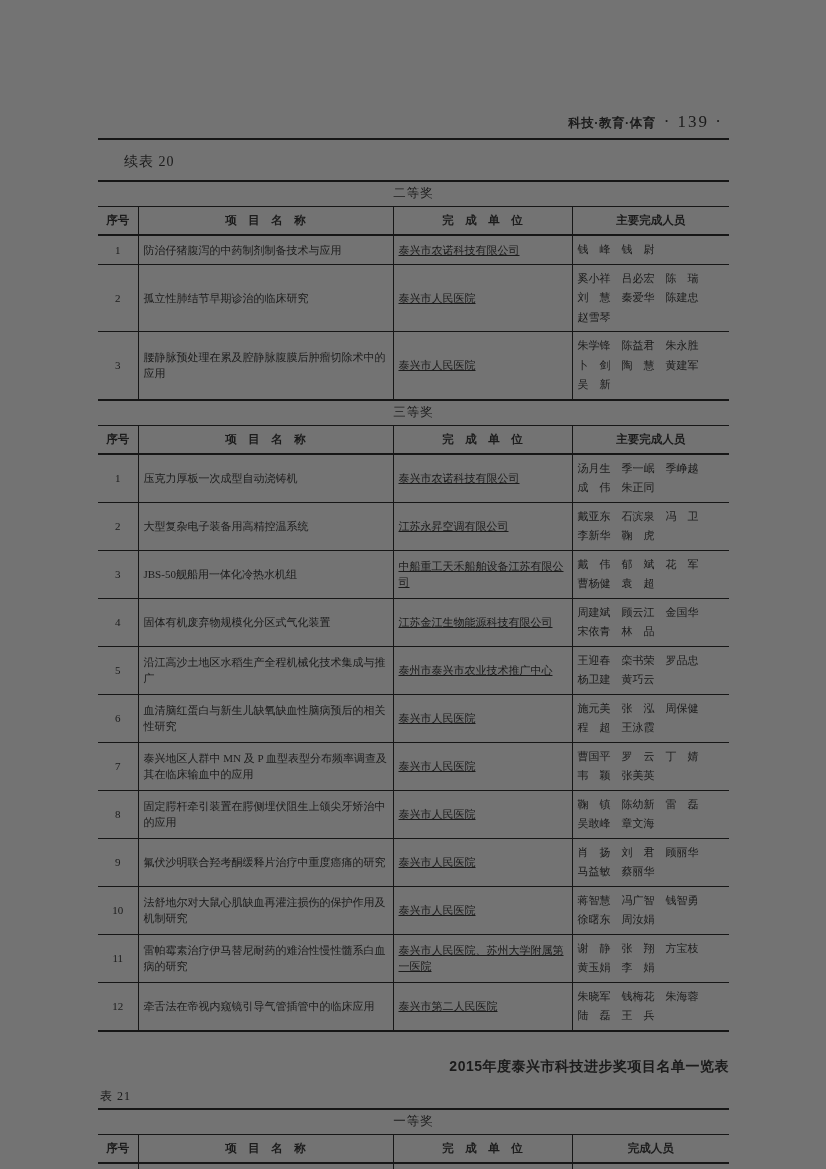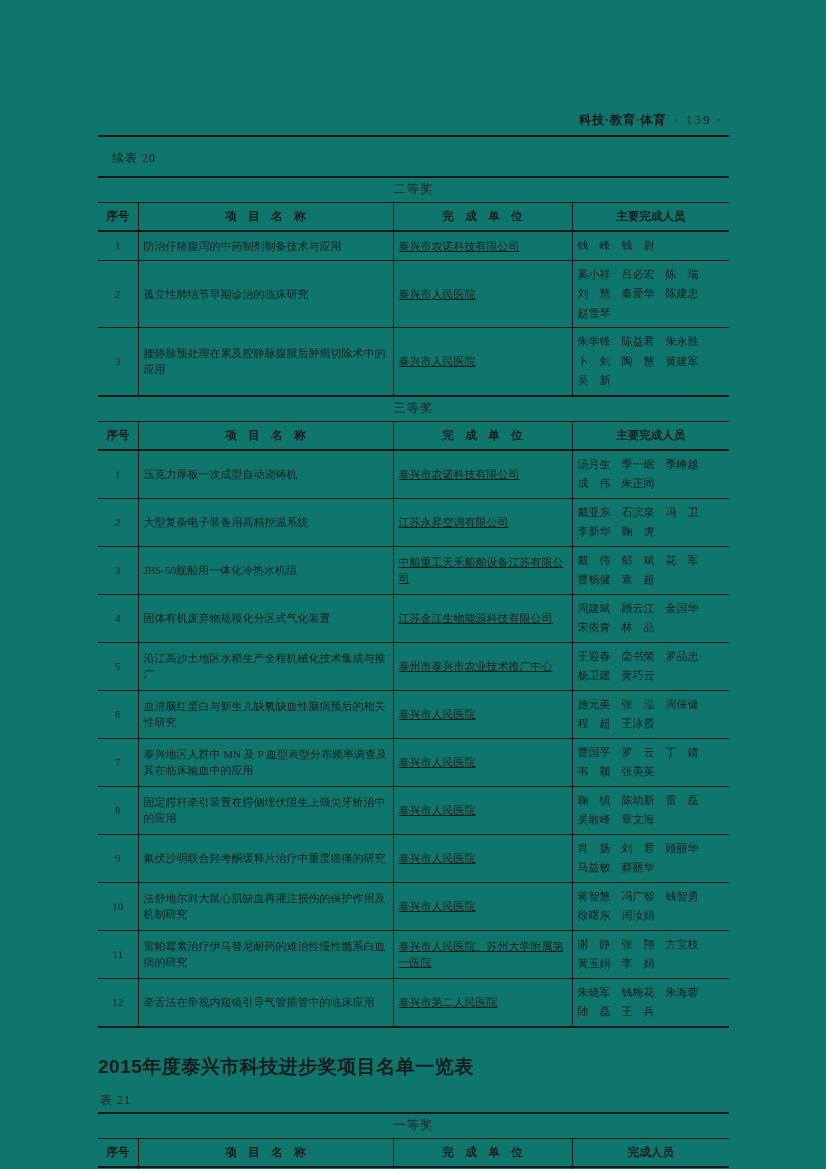--- a/index.html
+++ b/index.html
@@ -1,20 +1,20 @@
 <!DOCTYPE html>
 <html><head>
 <meta charset="utf-8">
 <style>
   html,body{margin:0;padding:0;background:#ffffff;}
   .page{
     position:relative;
     width:826px;
     height:1169px;
-    background:#0f766e;
+    background:#737373;
     color:#1b1b1b;
     font-family:"Liberation Serif","DejaVu Serif",serif;
     overflow:hidden;
   }
   .content{
     position:absolute;
     left:98px;
     top:112px;
     width:631px;
   }
@@ -26,30 +26,30 @@
     gap:8px;
     padding-right:6px;
   }
   .running-head .sec{
     font-family:"Liberation Sans","DejaVu Sans",sans-serif;
     font-weight:bold;
     font-size:12.5px;
     letter-spacing:.5px;
   }
   .running-head .pn{
-    font-size:13px;
+    font-size:17px;
     letter-spacing:2px;
   }
   .head-rule{
     border-bottom:2px solid #161616;
     margin-top:6px;
   }
   .cont-label{
-    font-size:12px;
-    margin:13px 0 9px 14px;
+    font-size:14px;
+    margin:13px 0 9px 26px;
     letter-spacing:1px;
   }
   
   table.awards{
     border-collapse:collapse;
     table-layout:fixed;
     width:631px;
     border-top:2px solid #161616;
     border-bottom:2.5px solid #161616;
   }
@@ -84,22 +84,22 @@
   tr.data-row td + td{border-left:1.2px solid #161616;margin-top:48px;}
   td.c-no{text-align:center;}
   td.c-proj{text-align:left;}
   td.c-unit{text-align:left;line-height:18px;text-decoration:underline;}
   td.c-people{text-align:left;padding-left:11px;}
   .name-line{line-height:19.5px;white-space:pre-wrap;}
   
   .main-title{
     font-family:"Liberation Sans","DejaVu Sans",sans-serif;
     font-weight:bold;
-    font-size:19px;
-    text-align:left;
+    font-size:14px;
+    text-align:right;
     margin-top:26px;
     letter-spacing:.5px;
   }
   .tbl-label{
     font-size:12px;
     margin:12px 0 3px 2px;
     letter-spacing:1px;
   }
 </style>
 </head>

